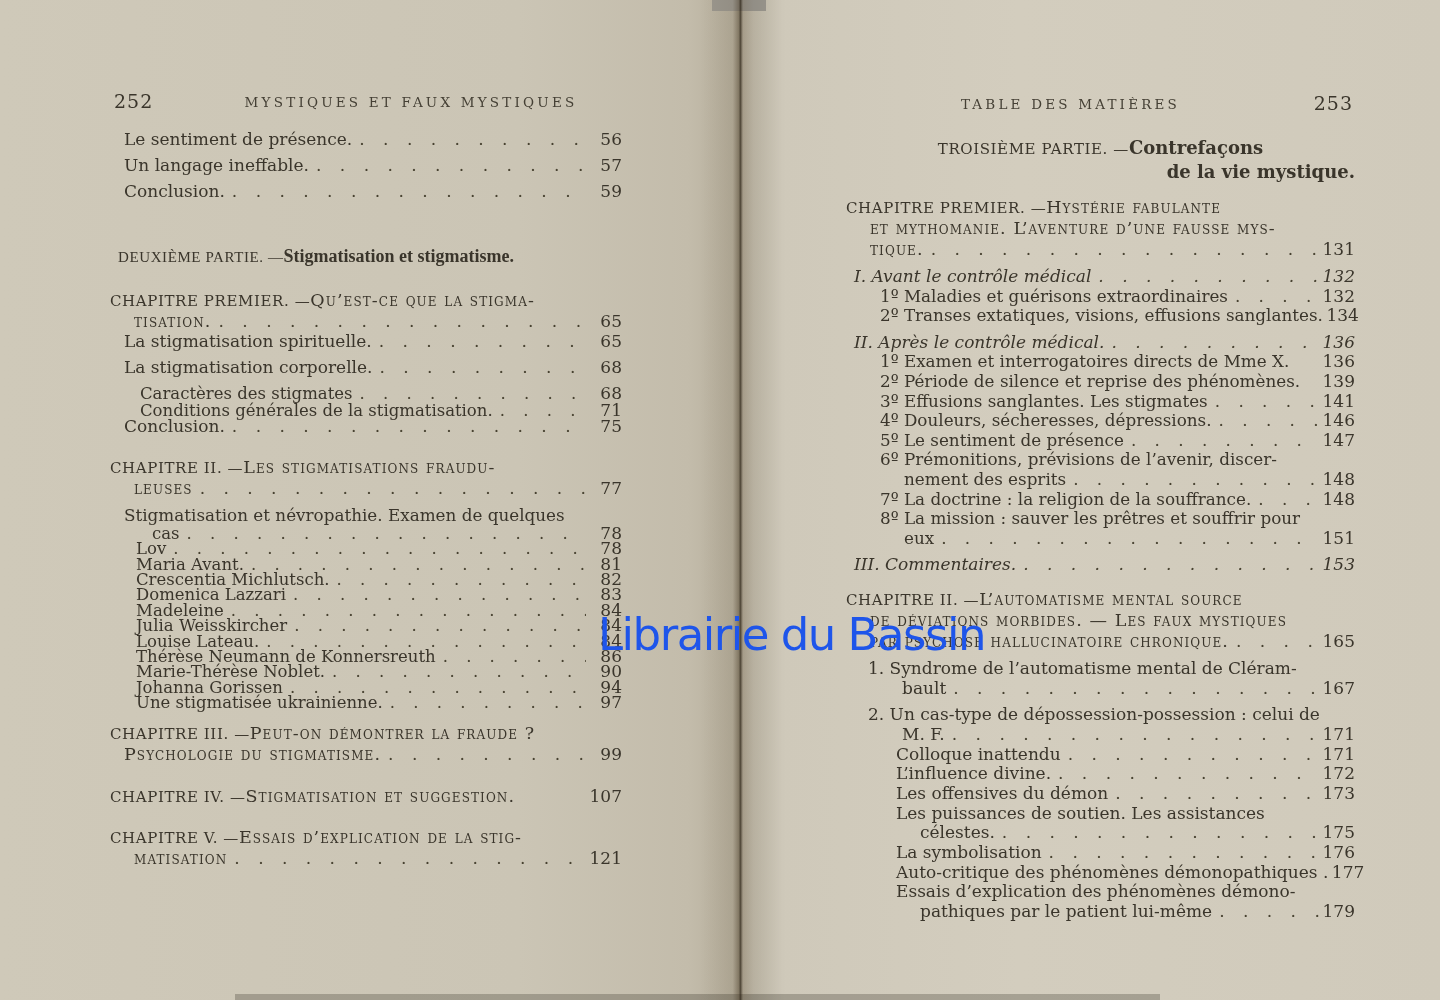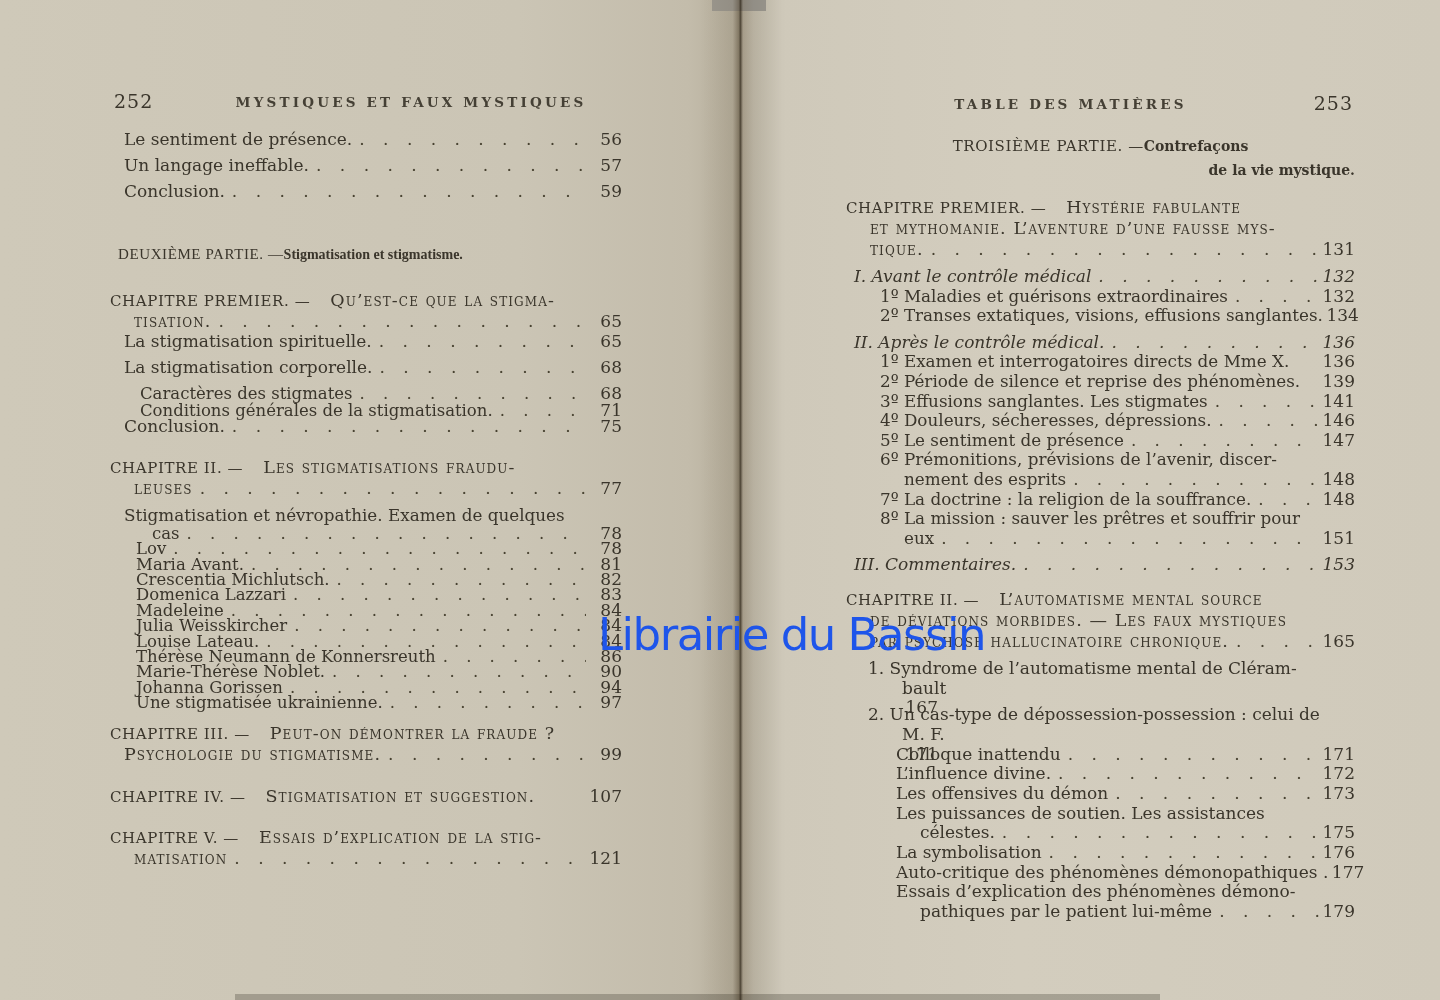--- a/index.html
+++ b/index.html
@@ -21,56 +21,56 @@
 
   .page{position:absolute;z-index:3;}
   .page-left{left:110px;top:90px;width:512px;}
   .page-right{left:846px;top:92px;width:509px;}
 
   .running-head{position:relative;height:22px;}
   .folio{font-size:19px;letter-spacing:1px;}
   .folio-left{position:absolute;left:4px;top:0;}
   .folio-right{position:absolute;right:2px;top:0;}
   .rh-title{position:absolute;left:0;right:0;top:4px;text-align:center;
-    font-size:13.5px;letter-spacing:3.2px;color:#454035;font-weight:bold;}
+    font-size:13.5px;letter-spacing:3.2px;color:#454035;}
   .page-left .rh-title{left:90px;right:0;}
   .page-right .rh-title{left:0;right:60px;}
 
   .toc{display:block;}
   .toc-left{margin-top:18px;}
   .toc-right{margin-top:2px;}
 
   .row{display:flex;align-items:baseline;font-size:17px;line-height:1.15;}
   .txt{white-space:nowrap;}
   .lead{font-size:15px;letter-spacing:0.6px;white-space:nowrap;}
   .sc{font-variant:small-caps;letter-spacing:1.1px;font-size:17.5px;white-space:nowrap;}
-  .bold{font-weight:bold;font-size:14px;white-space:nowrap;}
+  .bold{font-weight:bold;font-size:18px;white-space:nowrap;}
   .dots{flex:1 1 auto;min-width:0;overflow:hidden;white-space:nowrap;
     letter-spacing:6.5px;padding:0 2px 0 7px;color:#46402f;}
   .spacer{flex:1 1 auto;}
   .pagenum{flex:0 0 auto;min-width:36px;text-align:right;font-size:17px;}
 
   
   .k-entry{height:26px;padding-left:14px;}
   .k-entry2{height:17.5px;padding-left:14px;font-size:16.8px;}
   .k-sub{height:16.5px;padding-left:30px;font-size:16.5px;}
   .k-name{height:15.4px;padding-left:26px;font-size:16.5px;}
   .k-name2{height:15.8px;padding-left:42px;font-size:16.5px;}
   .k-part{height:30px;padding-left:8px;}
-  .k-chapter{height:21px;gap:20px;}
+  .k-chapter{height:21px;}
   .k-chapter-cont{height:21px;padding-left:24px;}
   .k-chapter-cont1{height:22px;padding-left:14px;}
   
   .k-part-c{height:24px;justify-content:center;}
   .k-part-c2{height:21px;justify-content:flex-end;}
   .k-roman{height:19.6px;padding-left:8px;font-style:italic;}
   .k-num{height:19.6px;padding-left:34px;font-size:16.8px;}
   .k-num-cont{height:19.6px;padding-left:58px;font-size:16.8px;}
   .k-item{height:19.7px;padding-left:22px;}
-  .k-item-cont{height:19.7px;padding-left:56px;flex-direction:column;}
+  .k-item-cont{height:19.7px;padding-left:56px;}
   .k-subentry{height:19.7px;padding-left:50px;}
   .k-subentry-cont{height:19.7px;padding-left:74px;}
   
   .g1{margin-top:38px;font-family:Liberation Serif, serif;}.g2{margin-top:14px;}.g3{margin-top:20px;}
   .g4{margin-top:7px;}.g5{margin-top:24px;}
 
   .watermark{position:absolute;left:598px;top:608px;z-index:9;
     font-family:"DejaVu Sans","Liberation Sans",sans-serif;
     font-size:45px;letter-spacing:-1.5px;white-space:nowrap;}
 </style>

